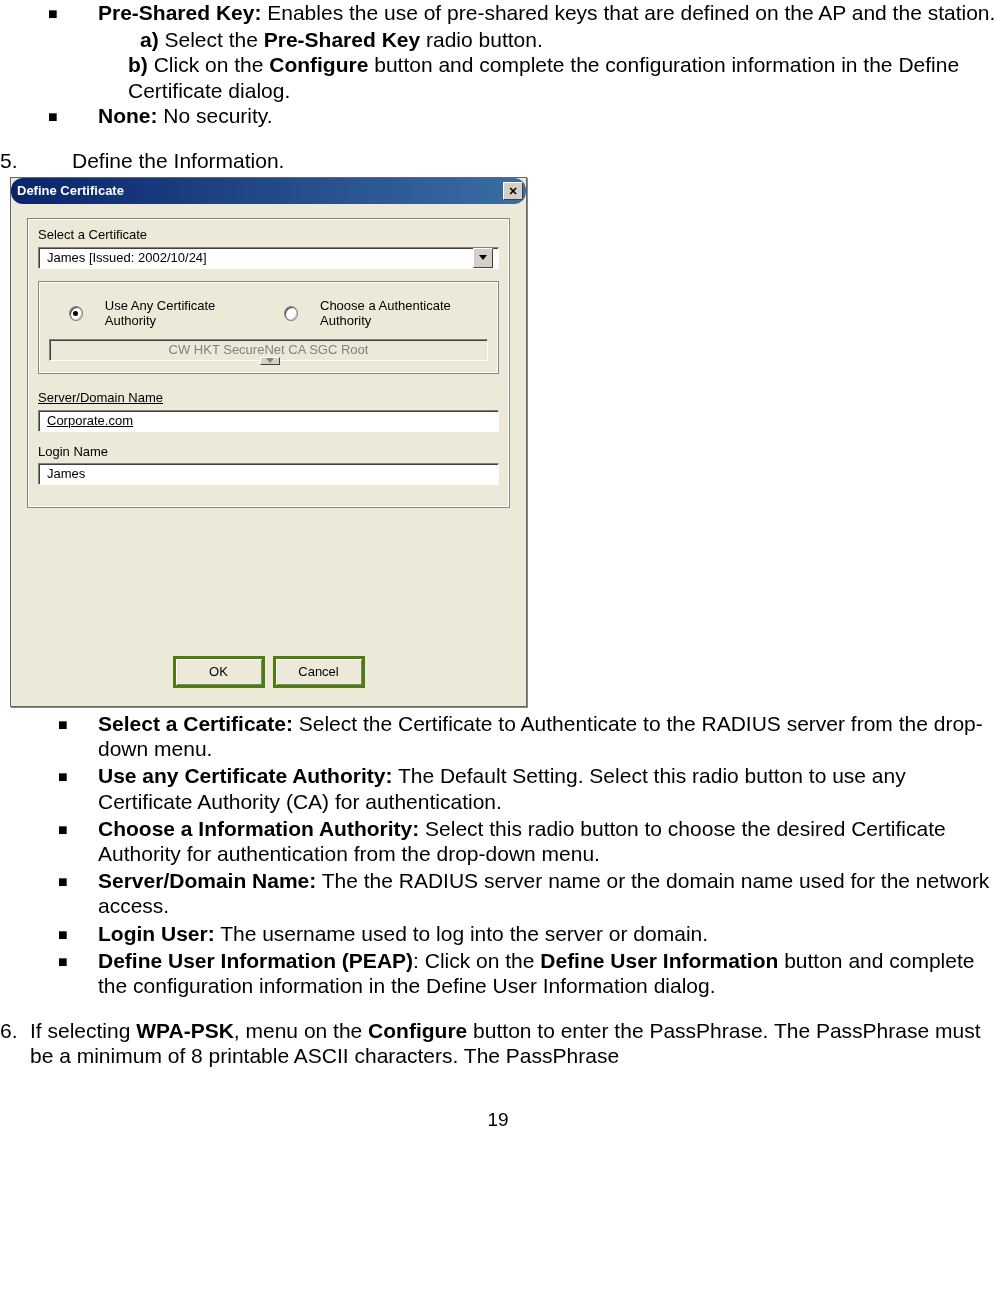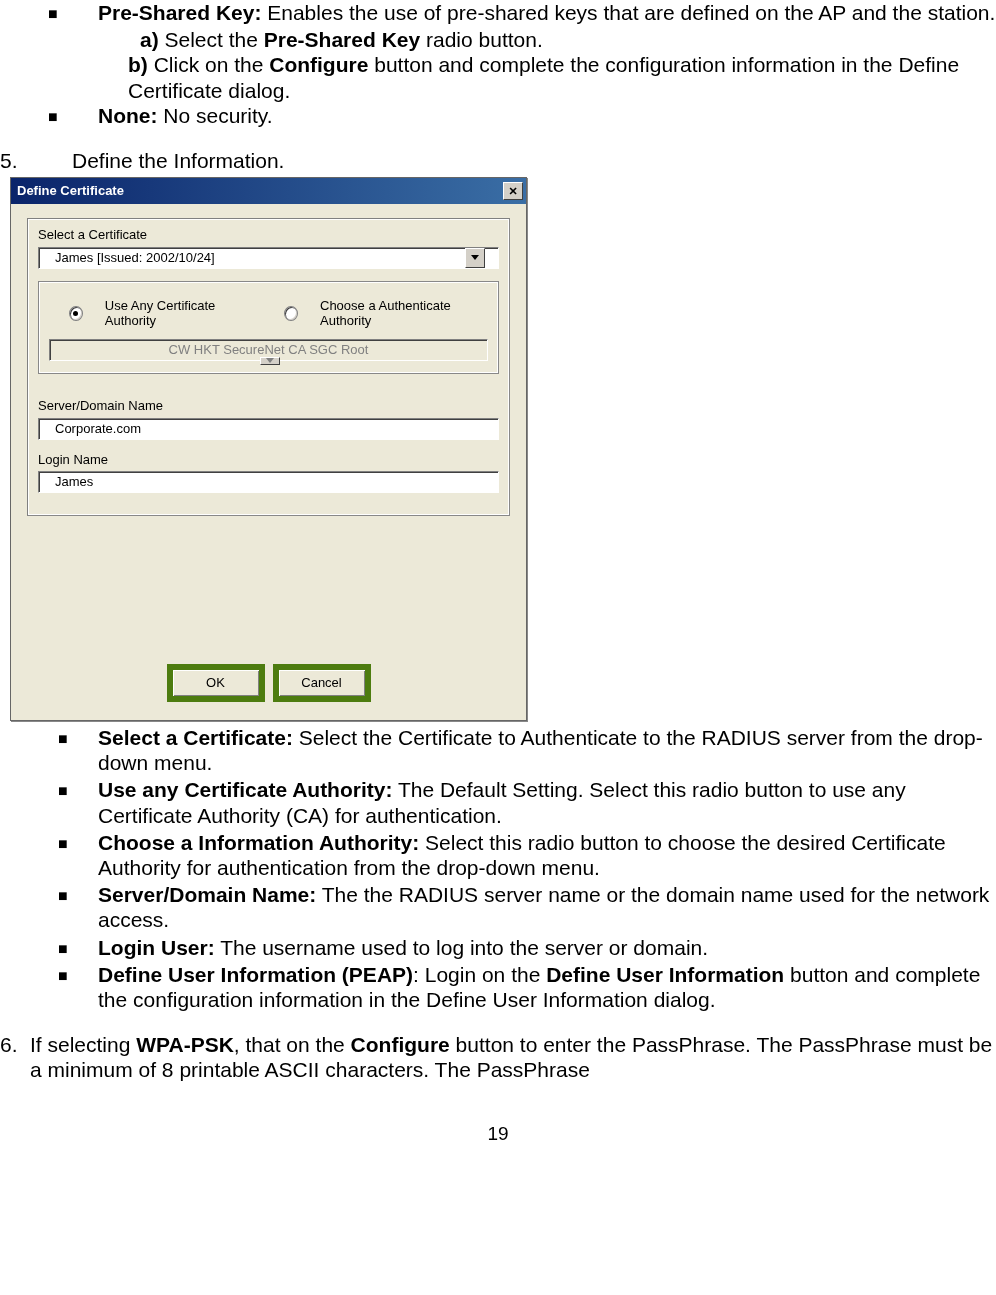--- a/index.html
+++ b/index.html
@@ -77,20 +77,21 @@
   .titlebar {
     background: linear-gradient(to right, #0a246a, #3a6ea5);
     color: #fff;
     display: flex;
     align-items: center;
     justify-content: space-between;
     padding: 3px 3px 3px 6px;
     font-weight: bold;
     font-size: 13px;
     height: 20px;
+    border-radius: 12px;
   }
   .close-btn {
     width: 18px;
     height: 16px;
     background: #d4d0c8;
     border: 1px solid #fff;
     border-right-color: #404040;
     border-bottom-color: #404040;
     display: flex;
     align-items: center;
@@ -121,21 +122,21 @@
   }
   .combo, .textfield {
     width: 100%;
     height: 22px;
     border: 1px solid #808080;
     border-right-color: #fff;
     border-bottom-color: #fff;
     box-shadow: inset 1px 1px 0 #404040;
     background: #fff;
     font-size: 13px;
-    padding: 2px 16px;
+    padding: 2px 8px;
     box-sizing: border-box;
     display: flex;
     align-items: center;
     justify-content: space-between;
   }
   .combo.disabled {
     background: #ece9d8;
     color: #808080;
     flex-direction: column;
   }
@@ -190,21 +191,21 @@
   .button-row {
     display: flex;
     justify-content: center;
     gap: 8px;
     padding: 6px 0 8px 0;
   }
   .win-button {
     width: 86px;
     height: 26px;
     background: #ece9d8;
-    border: 6px solid #4d7c0f;
+    border: 3px solid #4d7c0f;
     box-shadow: inset 1px 1px 0 #fff, inset -1px -1px 0 #808080;
     font-size: 13px;
     display: flex;
     align-items: center;
     justify-content: center;
   }
   .field-block {
     margin-bottom: 12px;
   }
   .inner-group {
@@ -272,21 +273,21 @@
           </div>
           <div class="combo disabled">
             <span>CW HKT SecureNet CA SGC Root</span>
             <div class="combo-arrow">
               <svg viewBox="0 0 8 6">
                   <polygon points="0,0 8,0 4,5" fill="#808080"></polygon>
                 </svg>
             </div>
           </div>
         </div>
-        <div class="field-block" style="margin-top:24px;">
+        <div class="field-block" style="margin-top:16px;text-decoration:underline;">
           <span class="label">Server/Domain Name</span>
           <div class="textfield">
             <span>Corporate.com</span>
           </div>
         </div>
         <div class="field-block">
           <span class="label">Login Name</span>
           <div class="textfield">
             <span>James</span>
           </div>
@@ -320,23 +321,23 @@
     <div class="bullet-item">
       <div class="bullet-marker" style="width:40px;">■</div>
       <div class="bullet-text"><span class="bold">Server/Domain Name:</span><span> The the RADIUS server name or the domain name used for the network access.</span></div>
     </div>
     <div class="bullet-item">
       <div class="bullet-marker" style="width:40px;">■</div>
       <div class="bullet-text"><span class="bold">Login User:</span><span> The username used to log into the server or domain.</span></div>
     </div>
     <div class="bullet-item">
       <div class="bullet-marker" style="width:40px;">■</div>
-      <div class="bullet-text"><span class="bold">Define User Information (PEAP)</span><span>: Login on the </span><span class="bold">Define User Information</span><span> button and complete the configuration information in the Define User Information dialog.</span></div>
+      <div class="bullet-text"><span class="bold">Define User Information (PEAP)</span><span>: Click on the </span><span class="bold">Define User Information</span><span> button and complete the configuration information in the Define User Information dialog.</span></div>
     </div>
   </div>
 
   <div class="numbered-6">
     <div class="num-marker-6">6.</div>
-    <div><span>If selecting </span><span class="bold">WPA-PSK</span><span>, that on the </span><span class="bold">Configure</span><span> button to enter the PassPhrase. The PassPhrase must be a minimum of 8 printable ASCII characters. The PassPhrase</span></div>
+    <div><span>If selecting </span><span class="bold">WPA-PSK</span><span>, menu on the </span><span class="bold">Configure</span><span> button to enter the PassPhrase. The PassPhrase must be a minimum of 8 printable ASCII characters. The PassPhrase</span></div>
   </div>
 
   <div class="page-num">19</div>
 </div>
 
 </body></html>

